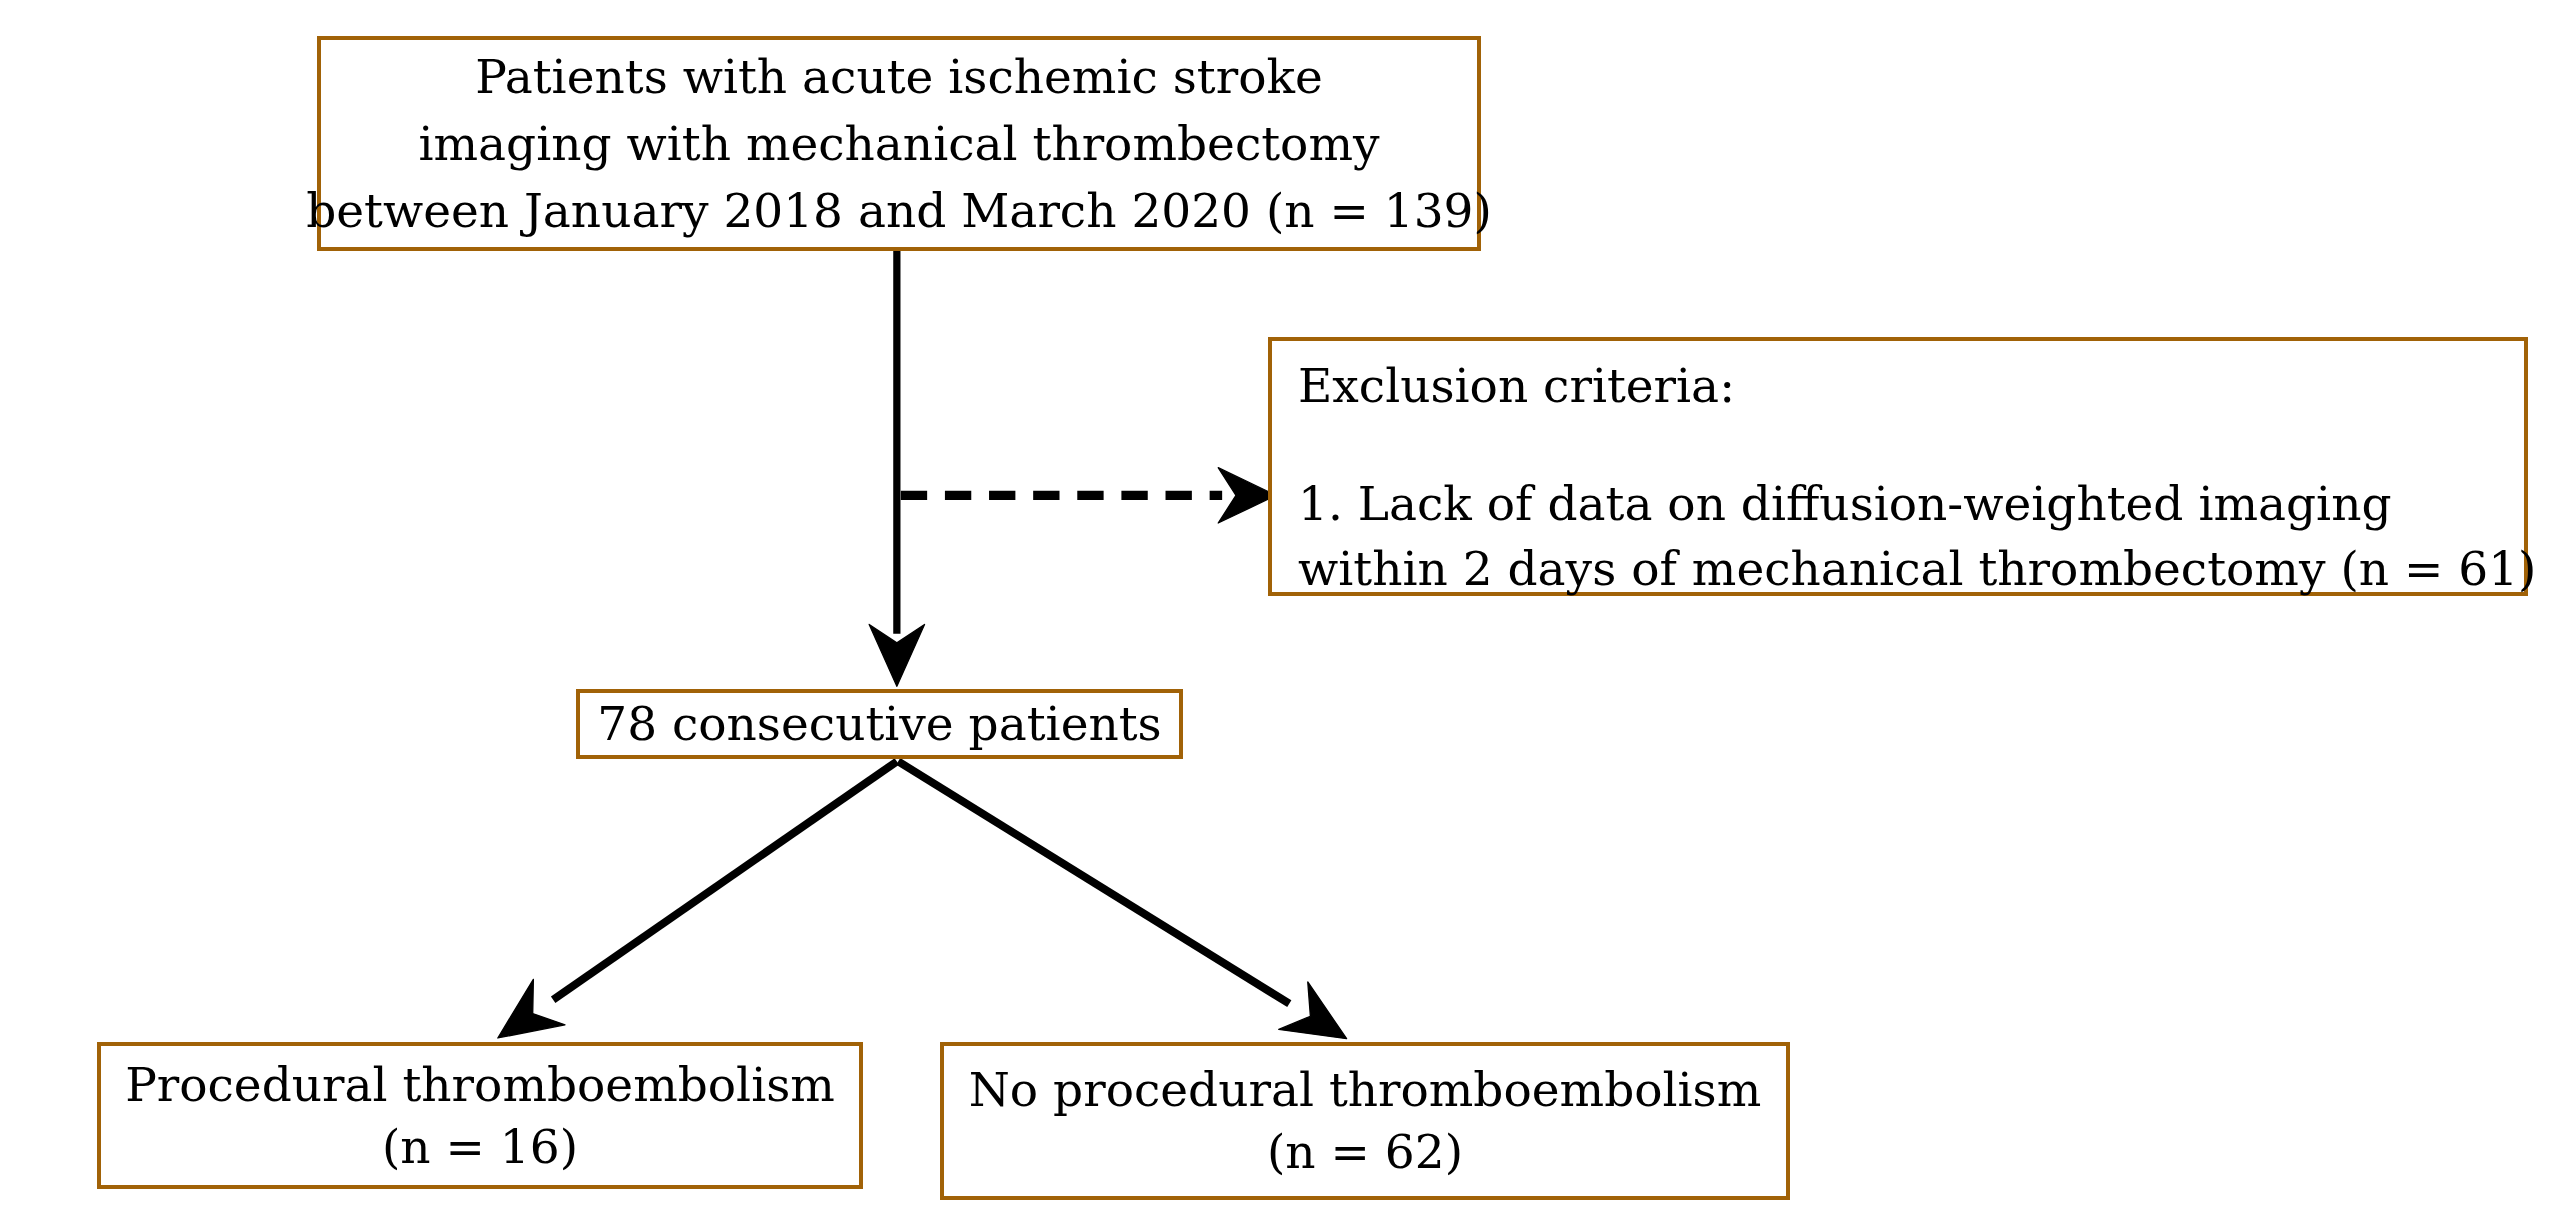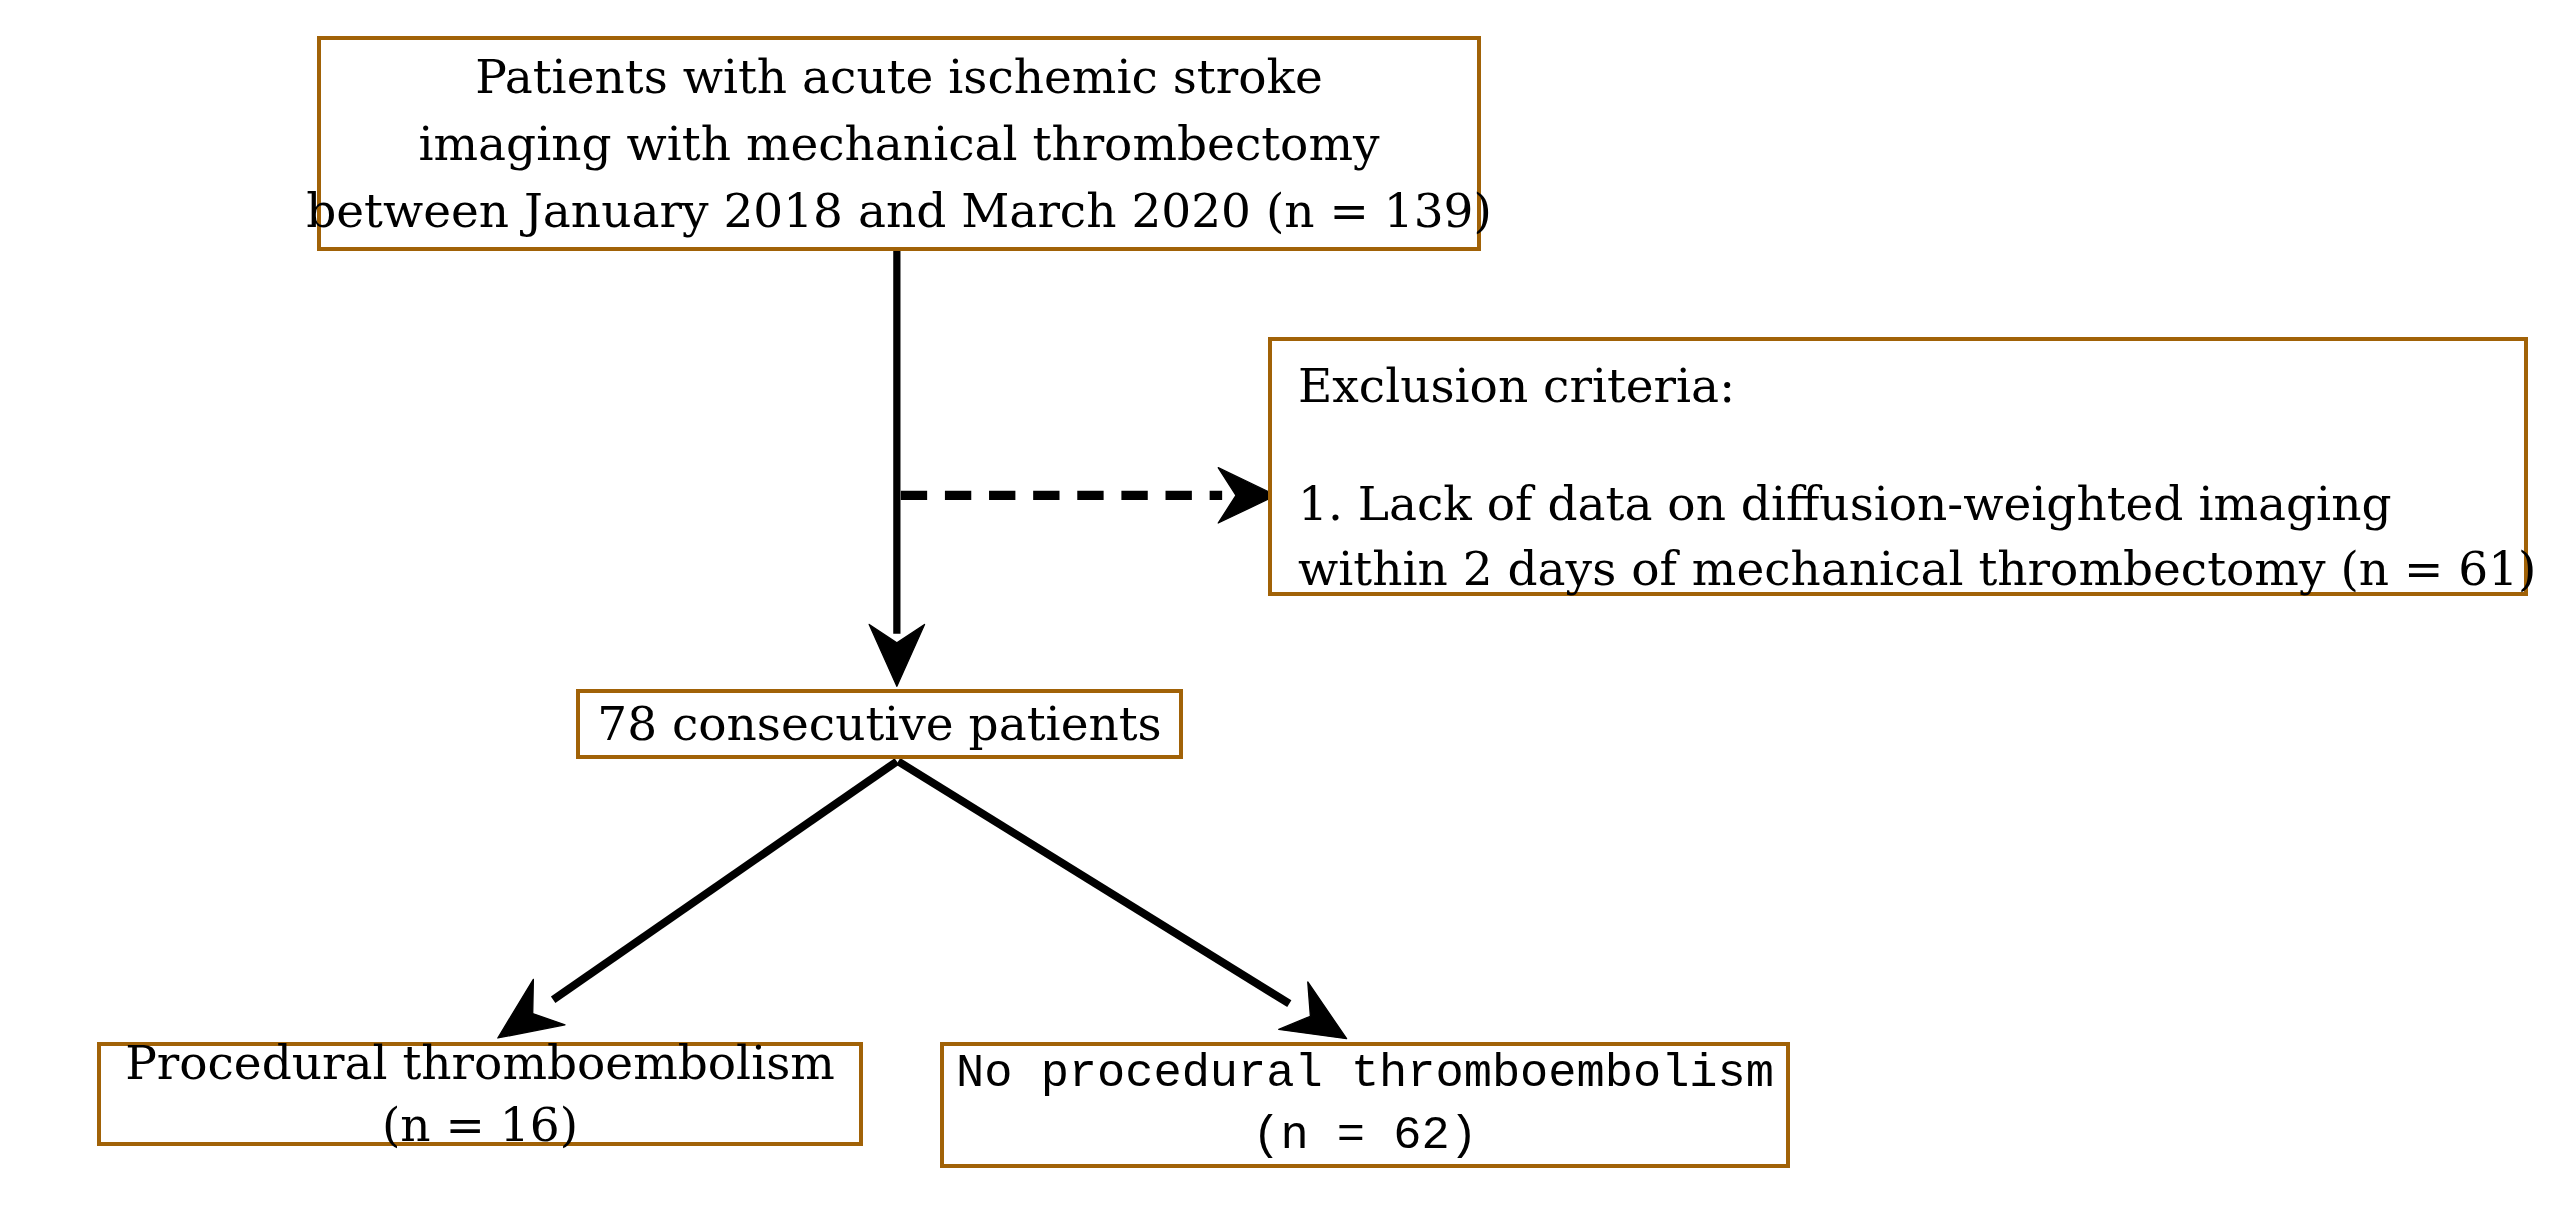--- a/index.html
+++ b/index.html
@@ -55,28 +55,27 @@
     text-align: left;
   }
   .box-exclusion .spacer { height: 53px; }
   .box-consecutive {
     left: 576px; top: 689px;
     width: 607px; height: 70px;
     line-height: 62px;
   }
   .box-outcome-left {
     left: 97px; top: 1042px;
-    width: 766px; height: 104px;
+    width: 766px; height: 147px;
     line-height: 62px;
   }
   .box-outcome-right {
     left: 940px; top: 1042px;
-    width: 850px; height: 126px;
+    width: 850px; height: 158px;
     line-height: 62px;
-    font-family: Liberation Mono, monospace;
   }
 
   .arrows line, .arrows polygon {
     stroke: #000000;
   }
   .arrows polygon {
     fill: #000000;
     stroke-width: 2;
     stroke-linejoin: round;
   }

